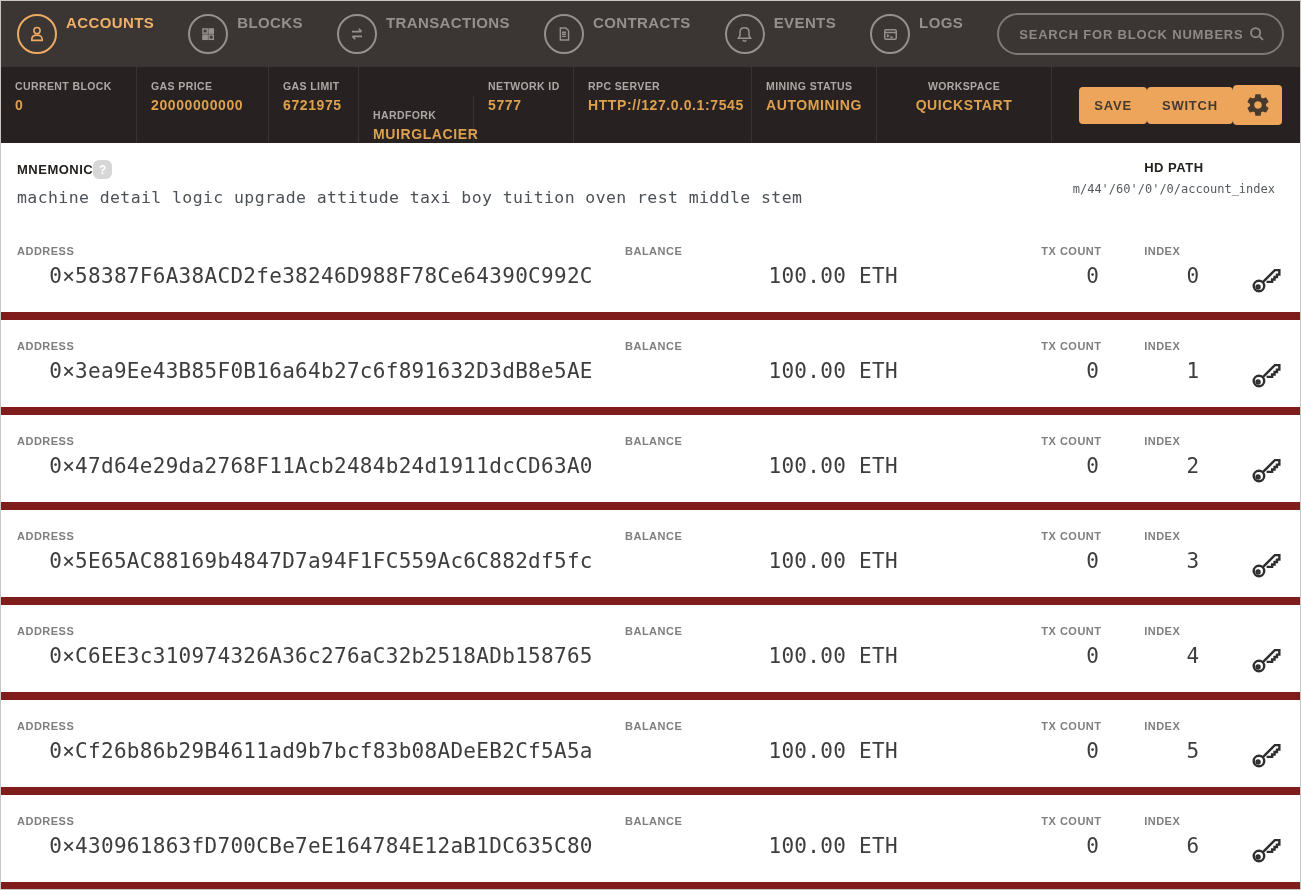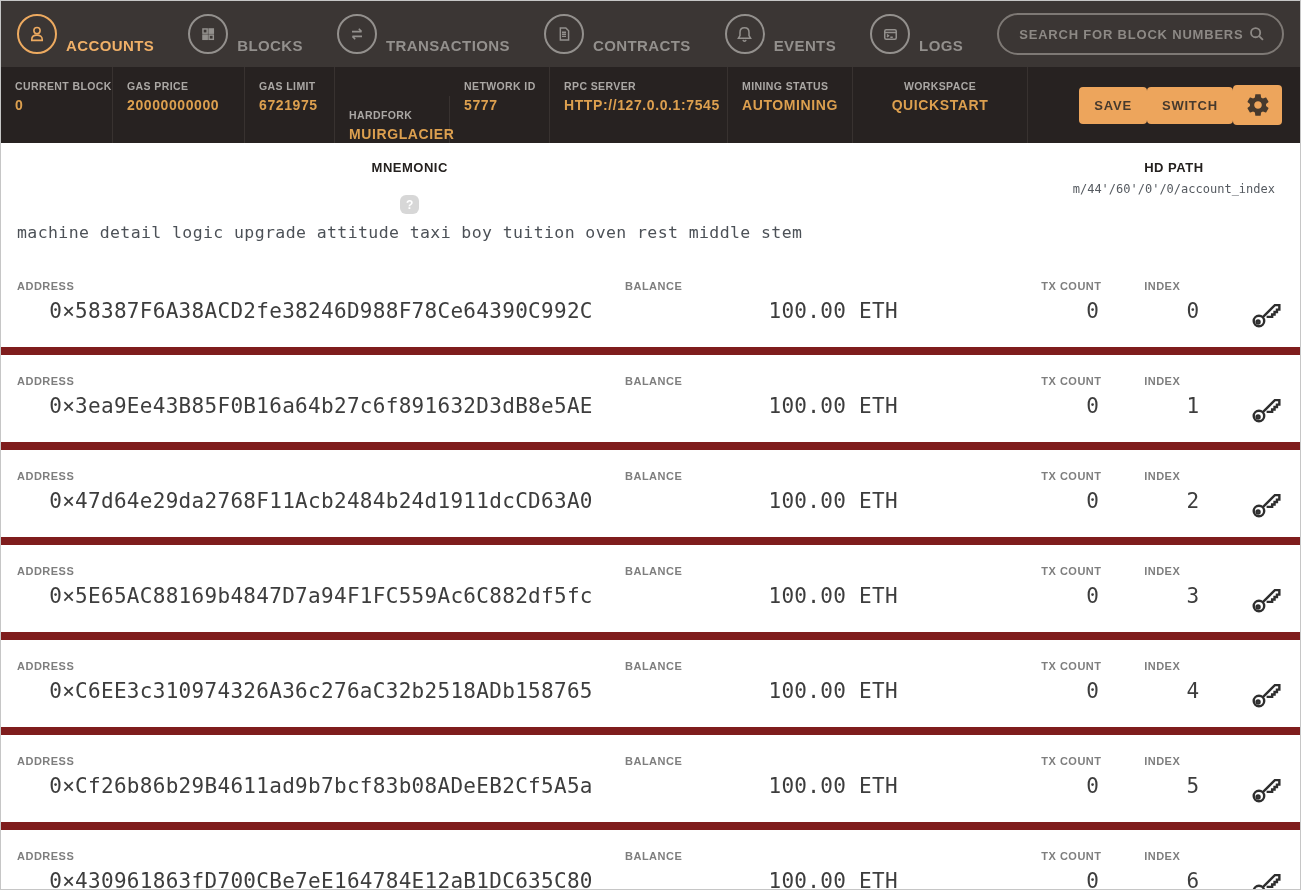--- a/index.html
+++ b/index.html
@@ -8,21 +8,21 @@
     width: 1301px; height: 890px; background: #fff;
     border: 1px solid #c6c6c6; overflow: hidden; margin: 0 auto;
     display: flex; flex-direction: column;
   }
 
   
   .topnav {
     height: 66px; flex: 0 0 66px; background: #3b3634;
     display: flex; align-items: center; padding: 0 16px;
   }
-  .tab { display: flex; align-items: flex-end; gap: 9px; margin-right: 34px; color: #93908d; cursor: pointer; }
+  .tab { display: flex; align-items: flex-start; gap: 9px; margin-right: 34px; color: #93908d; cursor: pointer; }
   .tab .ic { width: 40px; height: 40px; border: 2px solid currentColor; border-radius: 50%;
     display: flex; align-items: center; justify-content: center; }
   .tab .ic svg { stroke: currentColor; fill: none; stroke-width: 1.6; }
   .tab .tlabel { font-weight: 700; font-size: 15px; letter-spacing: .4px; }
   .tab.active { color: #edaa60; }
   .tab.active .tlabel { color: #f0b068; }
 
   .search {
     margin-left: auto; width: 384px; height: 42px; border: 2px solid #7e7975;
     border-radius: 22px; display: flex; align-items: center; padding: 0 14px 0 20px;
@@ -34,34 +34,34 @@
   }
   .search input::placeholder { color: #8d8985; }
   .search svg { stroke: #8d8985; fill: none; stroke-width: 2; }
 
   
   .statusbar { height: 76px; flex: 0 0 76px; background: #272221; display: flex; }
   .cell { padding: 13px 14px 0 14px; border-right: 1px solid #383230; }
   .cell .lbl { color: #aba8a5; font-size: 10.5px; font-weight: 700; letter-spacing: .4px; white-space: nowrap; }
   .cell .val { color: #dda04f; font-size: 14px; font-weight: 700; letter-spacing: .6px; margin-top: 5px; white-space: nowrap; }
   .cell.center { text-align: center; }
-  .c1 { width: 112px; } .c2 { width: 132px; } .c3 { width: 90px; } .c4 { width: 115px; margin-top: 29px; }
+  .c1 { width: 136px; } .c2 { width: 132px; } .c3 { width: 90px; } .c4 { width: 115px; margin-top: 29px; }
   .c5 { width: 100px; } .c6 { width: 178px; } .c7 { width: 125px; } .c8 { width: 175px; }
   .actions { margin-left: auto; display: flex; align-items: center; padding-right: 18px; }
   .btn {
     background: #eda55c; color: #46392d; border: none; border-radius: 4px;
     font-weight: 700; font-size: 13px; letter-spacing: .8px; padding: 11px 15px;
     cursor: pointer; font-family: "Liberation Sans", sans-serif;
   }
   .btn.icon-btn { width: 49px; height: 40px; display: flex; align-items: center; justify-content: center; padding: 0; }
   .btn.icon-btn svg { fill: #46392d; }
 
   
   .mnemonic-sec { padding: 17px 16px 18px 16px; display: flex; justify-content: space-between; background: #fff; }
-  .mn-label-row { display: flex; align-items: center; gap: 20px; flex-direction: column; }
+  .mn-label-row { display: flex; align-items: center; gap: 0; }
   .sec-lbl { font-size: 13px; font-weight: 700; letter-spacing: .5px; color: #24201e; }
   .help-badge {
     width: 19px; height: 19px; border-radius: 6px; background: #d7d7d7; color: #fff;
     font-size: 12px; font-weight: 700; display: flex; align-items: center; justify-content: center; cursor: pointer;
   }
   .mono { font-family: "DejaVu Sans Mono", monospace; }
   .mn-phrase { margin-top: 9px; font-size: 16.5px; color: #4c5157; letter-spacing: .4px; }
   .hd-path { text-align: center; padding-right: 9px; }
   .hd-path .val { margin-top: 7px; font-size: 12px; color: #555a60; }
 

